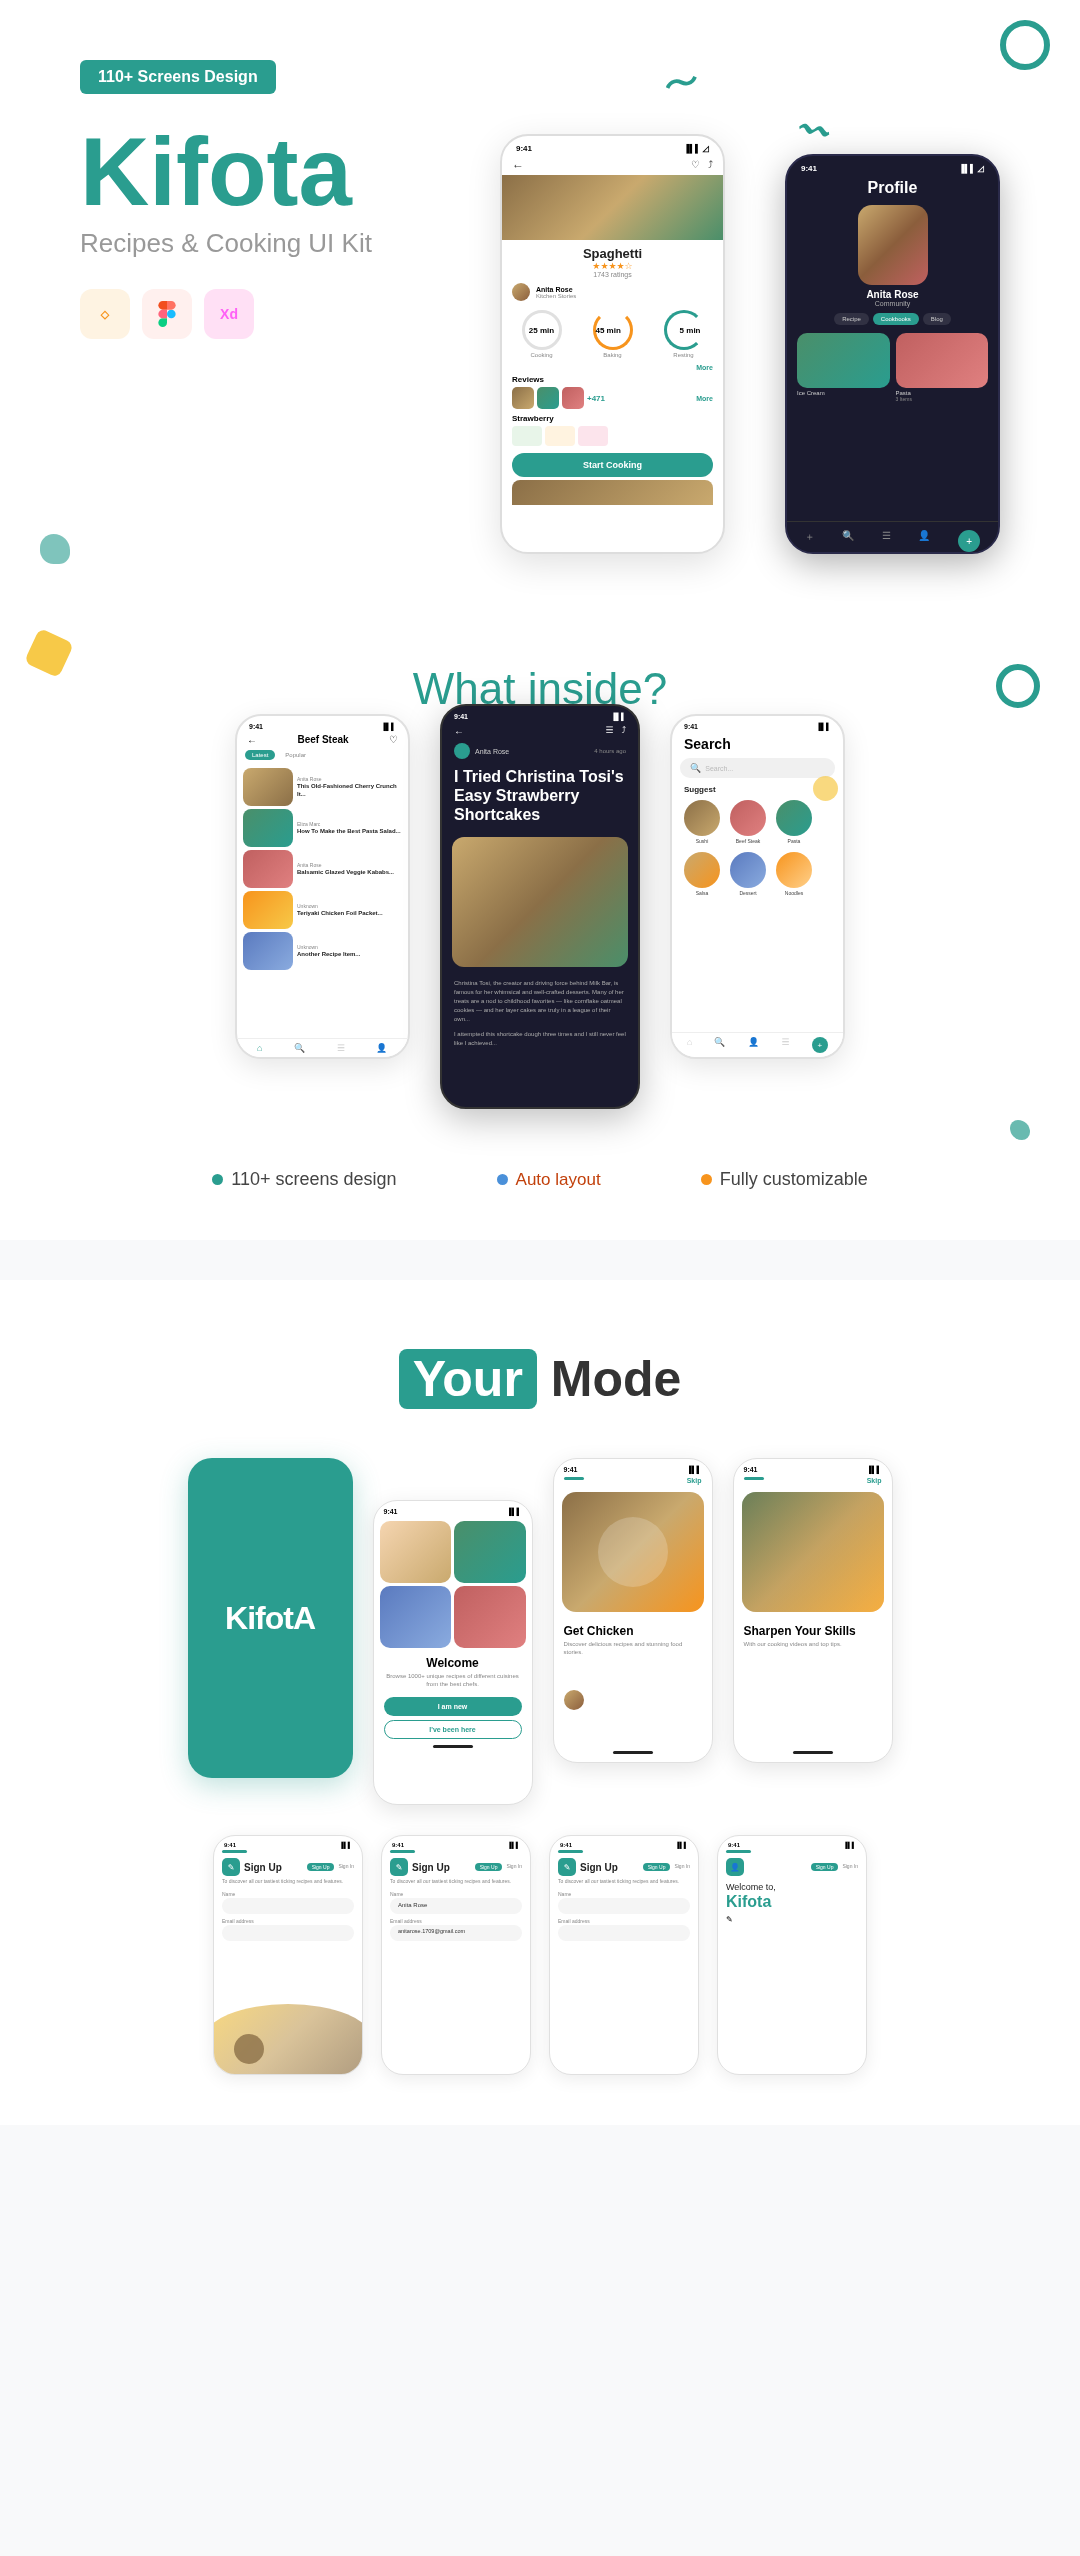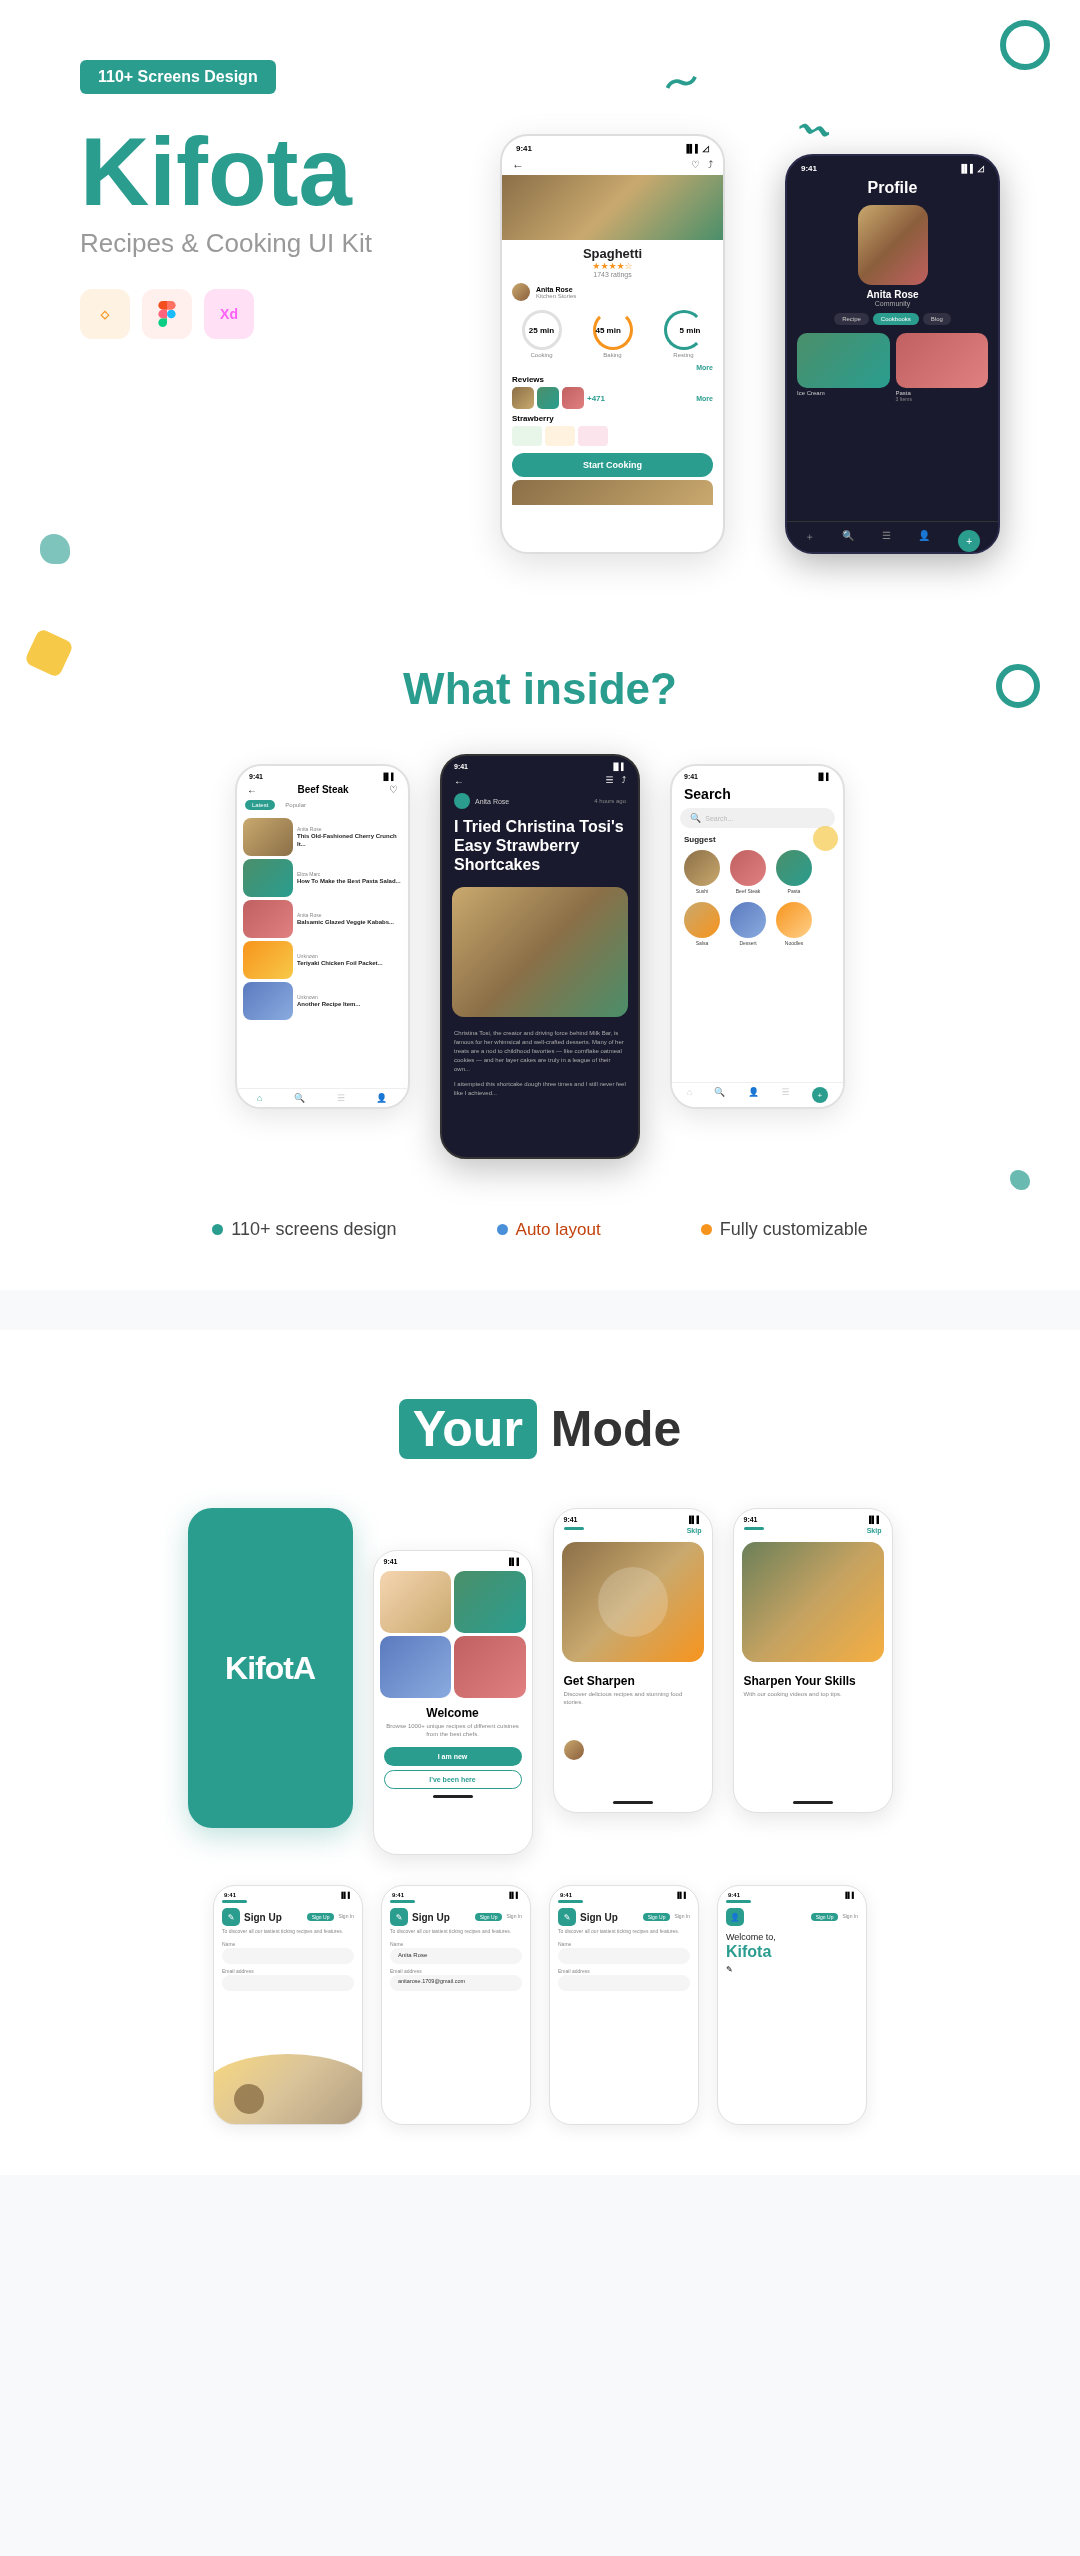--- a/index.html
+++ b/index.html
@@ -179,21 +179,21 @@
 </div>
 
 <div style="background:white;padding:70px 80px 50px;position:relative;">
 
   <div style="position:absolute;top:40px;left:30px;width:38px;height:38px;background:#f7c948;border-radius:8px;transform:rotate(25deg);"></div>
 
   <div style="position:absolute;top:70px;right:40px;width:44px;height:44px;border:6px solid #2a9d8f;border-radius:50%;"></div>
 
   <div style="position:absolute;bottom:100px;right:50px;width:20px;height:20px;background:#2a9d8f;border-radius:40% 60%;opacity:0.7;"></div>
 
-  <div style="text-align:center;font-size:44px;font-weight:700;margin-bottom:50px;">
+  <div style="text-align:center;font-size:44px;font-weight:400;">
     <span style="color:#2a9d8f;">What inside?</span>
   </div>
 
   <div style="display:flex;gap:30px;justify-content:center;align-items:flex-start;margin-bottom:50px;">
 
     <div style="width:175px;height:345px;background:white;border-radius:26px;border:2px solid #e0e0e0;box-shadow:0 8px 28px rgba(0,0,0,0.1);overflow:hidden;position:relative;">
       <div style="display:flex;justify-content:space-between;padding:7px 12px 2px;font-size:7px;font-weight:600;">
         <span>9:41</span>
           <span>▐▌▌</span>
       </div>
@@ -397,21 +397,21 @@
           <span>▐▌▌</span>
       </div>
       <div style="display:flex;justify-content:flex-end;padding:2px 10px;">
         <div style="width:20px;height:3px;background:#2a9d8f;border-radius:2px;margin-right:auto;"></div>
         <span style="font-size:7px;color:#2a9d8f;font-weight:600;">Skip</span>
       </div>
 
       <div style="margin:6px 8px;height:120px;background:linear-gradient(135deg,#8b6f47,#c9a96e,#f7941d);border-radius:14px;display:flex;align-items:center;justify-content:center;overflow:hidden;">
         <div style="width:70px;height:70px;background:rgba(255,255,255,0.2);border-radius:50%;"></div>
       </div>
-      <div style="font-size:12px;font-weight:700;padding:6px 10px 2px;">Get Sharpen</div>
+      <div style="font-size:12px;font-weight:700;padding:6px 10px 2px;">Get Chicken</div>
       <div style="font-size:6px;color:#888;padding:0 10px;line-height:1.4;">Discover delicious recipes and stunning food stories.</div>
 
       <div style="position:absolute;bottom:50px;left:8px;width:24px;height:24px;border-radius:50%;background:linear-gradient(135deg,#c9a96e,#8b5e3c);border:2px solid white;"></div>
 
       <div style="width:40px;height:3px;background:#222;border-radius:2px;position:absolute;bottom:8px;left:50%;transform:translateX(-50%);"></div>
     </div>
 
     <div style="width:160px;height:305px;background:white;border-radius:24px;border:1.5px solid #e0e0e0;box-shadow:0 6px 22px rgba(0,0,0,0.1);overflow:hidden;position:relative;">
       <div style="display:flex;justify-content:space-between;padding:7px 10px 2px;font-size:7px;font-weight:600;">
         <span>9:41</span>

